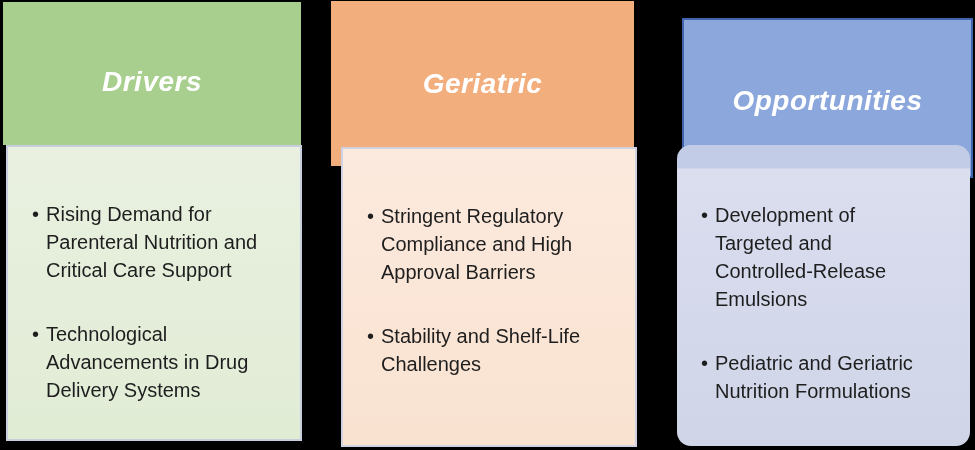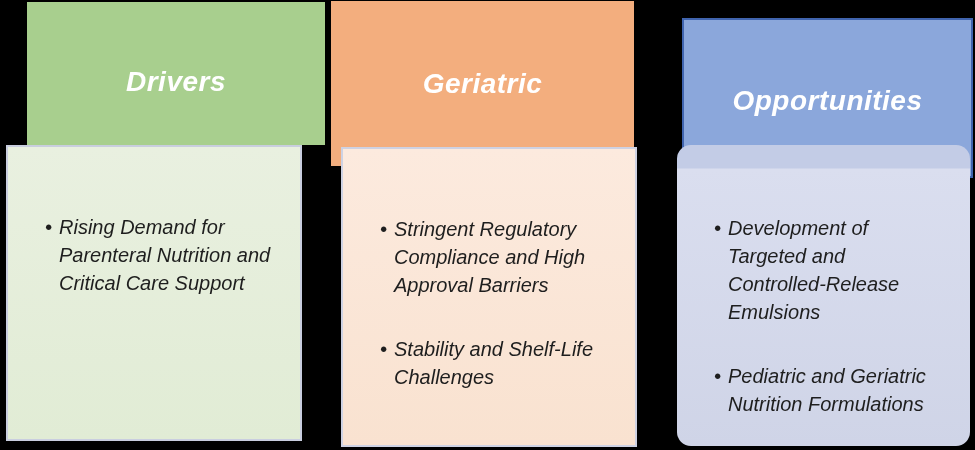--- a/index.html
+++ b/index.html
@@ -34,23 +34,22 @@
   .col1 .bdy { left: 6px;   top: 145px; width: 296px; height: 296px; border: 2px solid #c9cedf; }
   
   .col2 .hdr { left: 331px; top: 1px;   width: 303px; height: 165px; }
   .col2 .bdy { left: 341px; top: 147px; width: 296px; height: 300px; border: 2px solid #ced2e3; }
   
   .col3 .hdr { left: 682px; top: 18px;   width: 291px; height: 160px; border: 2px solid #4064ae; padding-top: 6px; }
   .col3 .bdy { left: 677px; top: 145px; width: 293px; height: 301px; border-radius: 14px; }
 
   ul.items {
     list-style: none;
-    margin: 16px;
+    margin: 3px;
     padding: 50px 8px 0 21px;
-    font-style: italic;
   }
   .col3 ul.items { padding-top: 53px; }
   ul.items li {
     position: relative;
     padding-left: 14px;
     margin-bottom: 36px;
     font-size: 20px;
     line-height: 28px;
     color: #1e1e1e;
   }
@@ -61,28 +60,31 @@
     top: 0;
   }
   ul.items li span { white-space: pre-line; }
 </style>
 </head>
 <body>
 
 <div class="stage">
 
   <div class="col1">
-    <div class="hdr" style="background: rgb(168, 207, 142); margin-left: 24px;">
+    <div class="hdr" style="background: rgb(168, 207, 142);">
       <span class="title" style="color: rgb(255, 255, 255);">Drivers</span>
     </div>
     <div class="bdy" style="background: linear-gradient(rgb(233, 240, 224), rgb(225, 236, 213)); border-color: rgb(201, 206, 223);">
       <ul class="items">
         <li style="color: rgb(30, 30, 30);"><span>Rising Demand for
 Parenteral Nutrition and
 Critical Care Support</span></li>
+        <li style="color: rgb(30, 30, 30);"><span>Technological
+Advancements in Drug
+Delivery Systems</span></li>
       </ul>
     </div>
   </div>
 
   <div class="col2">
     <div class="hdr" style="background: rgb(243, 174, 126);">
       <span class="title" style="color: rgb(255, 255, 255);">Geriatric</span>
     </div>
     <div class="bdy" style="background: linear-gradient(rgb(252, 234, 222), rgb(249, 226, 208)); border-color: rgb(206, 210, 227);">
       <ul class="items">

